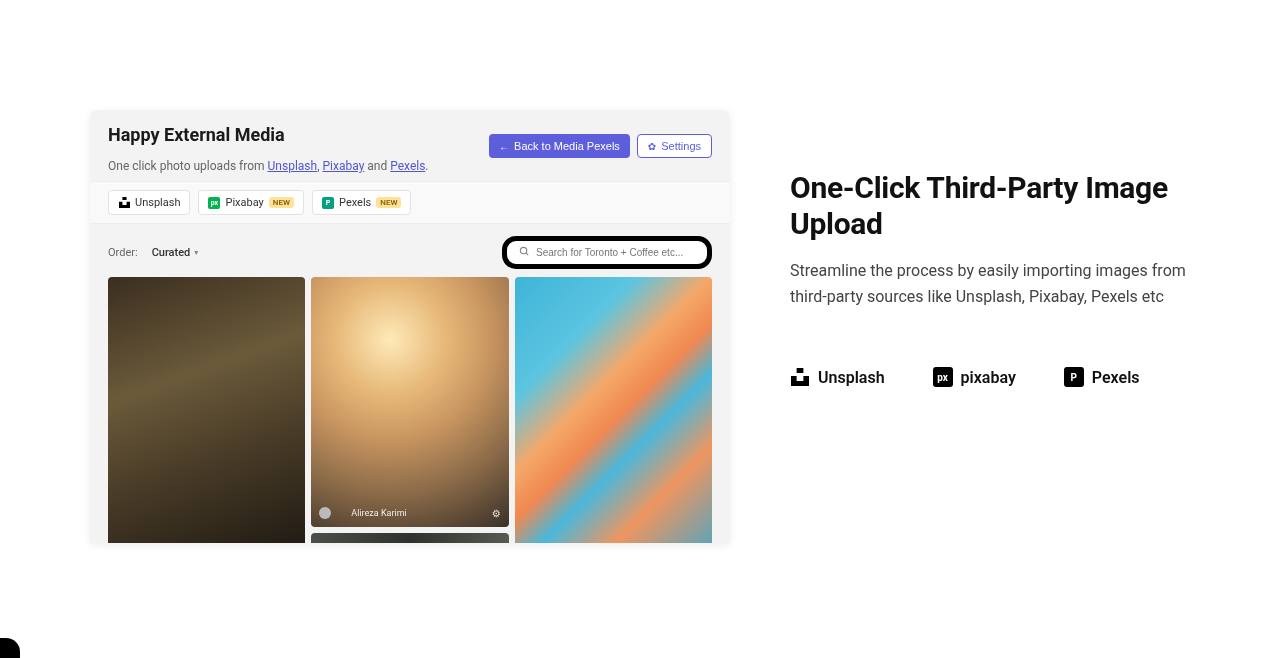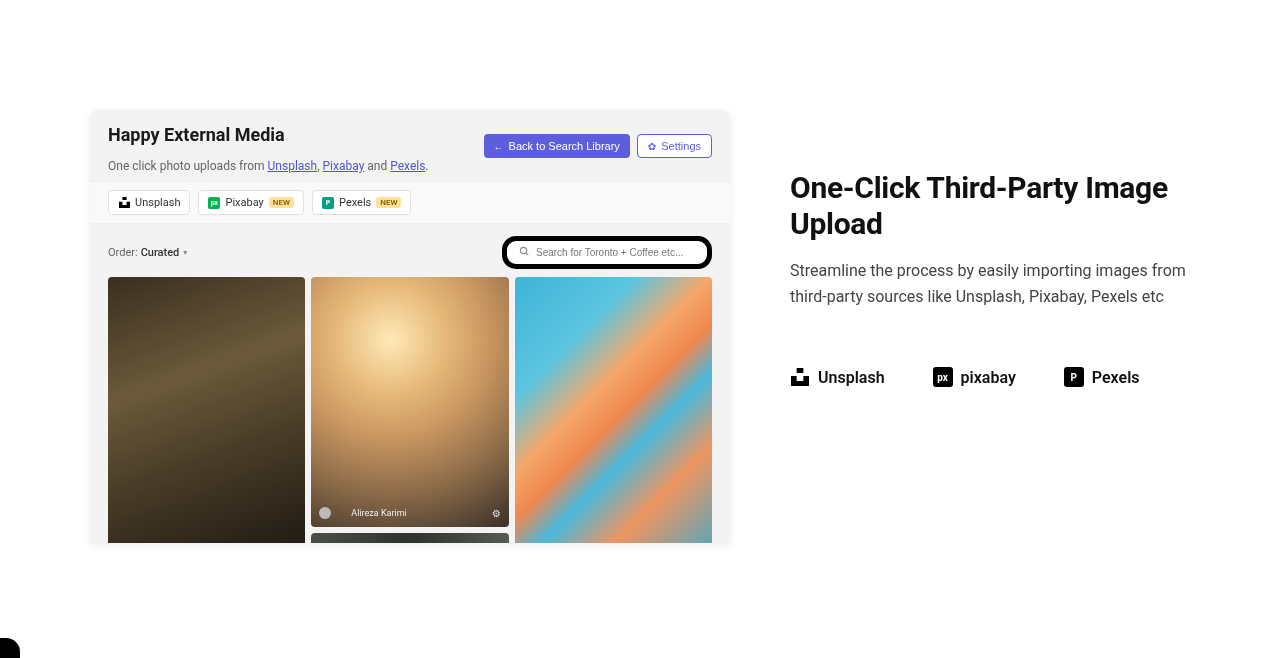--- a/index.html
+++ b/index.html
@@ -33,21 +33,21 @@
 
 .tabs-bar { background: #f9f9fa; padding: 8px 18px; display: flex; gap: 8px; border-top: 1px solid #eee; border-bottom: 1px solid #eee; }
 .tab { display: inline-flex; align-items: center; gap: 5px; padding: 5px 9px; background: #fff; border: 1px solid #e2e2e2; border-radius: 4px; font-size: 11px; color: #333; cursor: pointer; }
 .tab-icon { width: 12px; height: 12px; display: inline-flex; align-items: center; justify-content: center; font-size: 9px; }
 .tab-icon.unsplash { color: #000; }
 .tab-icon.pixabay { background: #02b14f; color: #fff; border-radius: 2px; font-size: 7px; font-weight: 700; }
 .tab-icon.pexels { background: #05a081; color: #fff; border-radius: 2px; font-size: 7px; font-weight: 700; }
 .badge { background: #ffe29a; color: #8a6200; font-size: 8px; padding: 1px 4px; border-radius: 3px; font-weight: 600; }
 
 .toolbar { display: flex; justify-content: space-between; align-items: center; padding: 12px 18px 8px; }
-.order-group { font-size: 11px; color: #666; display: flex; align-items: flex-end; gap: 3px; }
+.order-group { font-size: 11px; color: #666; display: flex; align-items: flex-end; gap: 14px; }
 .order-value { color: #333; font-weight: 500; display: inline-flex; align-items: center; gap: 4px; }
 .chevron { font-size: 8px; color: #888; }
 .search-box { display: flex; align-items: center; gap: 6px; background: #fff; border: 5px solid #000000; border-radius: 14px; padding: 5px 12px; width: 210px; }
 .search-box input { border: none; outline: none; font-size: 10px; color: #888; flex: 1; background: transparent; }
 .search-icon { font-size: 10px; color: #888; }
 
 .gallery { display: flex; gap: 6px; padding: 0 18px; height: 290px; }
 .gallery-col { flex: 1; display: flex; flex-direction: column; gap: 6px; }
 .gallery-img { width: 100%; border-radius: 4px; position: relative; overflow: hidden; }
 .gallery-img .attribution { position: absolute; bottom: 8px; left: 8px; font-size: 9px; color: rgba(255,255,255,0.9); display: flex; align-items: center; gap: 20px; }
@@ -79,21 +79,21 @@
       <div class="header-area">
         <div class="title-block">
           <div class="app-title">Happy External Media</div>
           <div class="subtitle">
             <span>One click photo uploads from </span><a href="#">Unsplash</a><span>, </span><a href="#">Pixabay</a><span> and </span><a href="#">Pexels</a><span>.</span>
           </div>
         </div>
         <div class="header-buttons">
           <button class="btn btn-primary">
             <span class="btn-icon">←</span>
-            <span>Back to Search Library</span>
+            <span>Back to Media Pexels</span>
           </button>
           <button class="btn btn-outline">
             <span class="btn-icon">✿</span>
             <span>Settings</span>
           </button>
         </div>
       </div>
 
       <div class="tabs-bar">
         <div class="tab">

